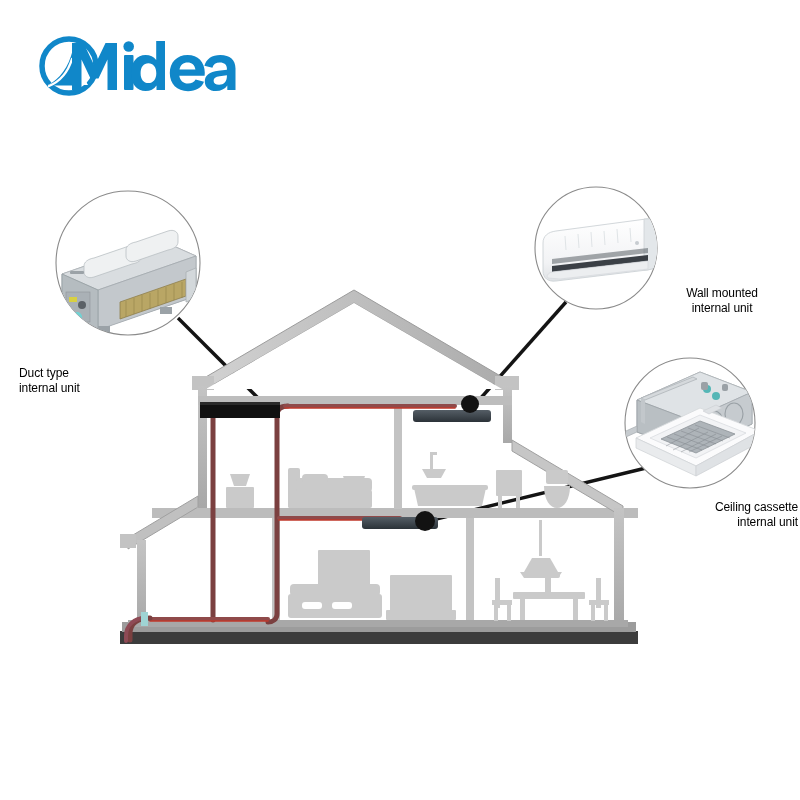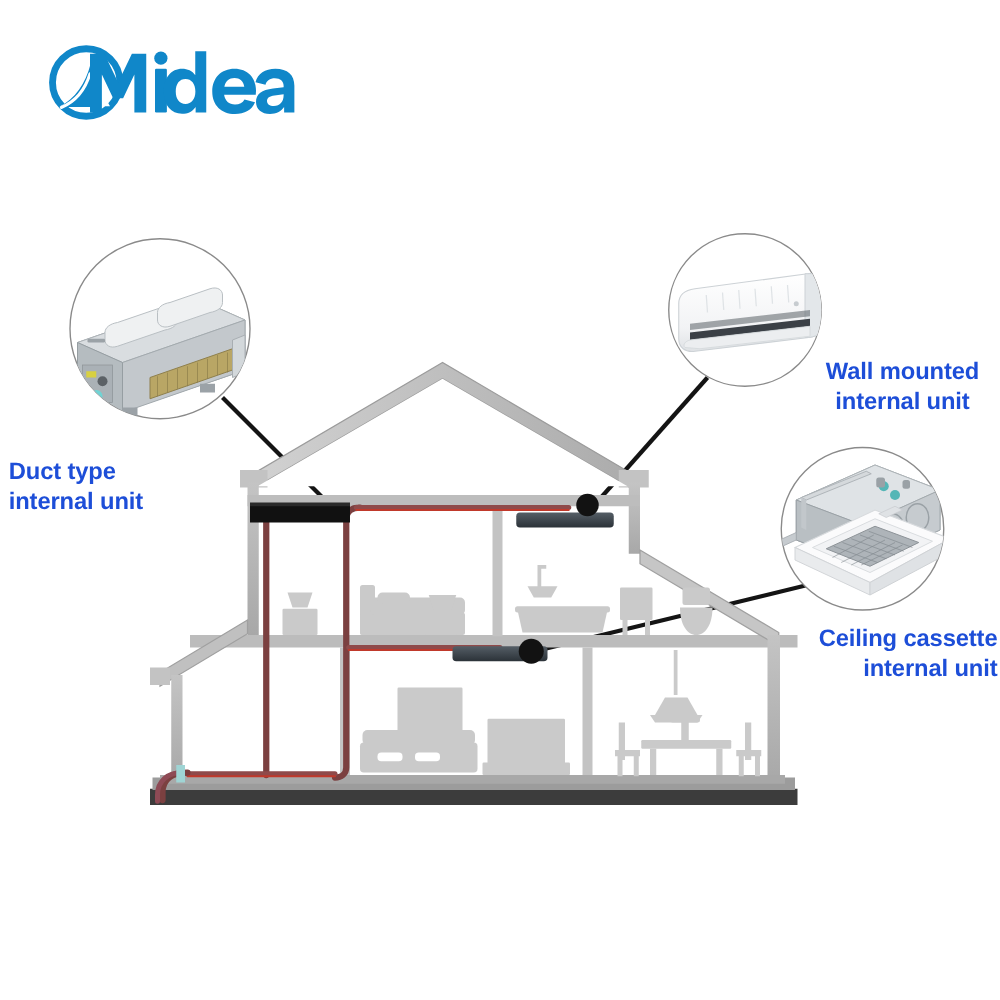--- a/index.html
+++ b/index.html
@@ -26,29 +26,29 @@
     left: 36px;
     top: 33px;
     width: 200px;
     height: 66px;
   }
   .logo-wrap svg { display:block; }
 
   .callout-label {
     position: absolute;
     font-family: "Liberation Sans", sans-serif;
-    font-weight: bold;
-    font-size: 19px;
+    font-weight: normal;
+    font-size: 12px;
     line-height: 1.28;
-    color: #1d4ed8;
+    color: #000000;
     letter-spacing: -0.1px;
     white-space: pre-line;
   }
   #label-duct {
-    left: 7px;
+    left: 19px;
     top: 366px;
     text-align: left;
   }
   #label-wall {
     left: 652px;
     top: 286px;
     text-align: center;
     width: 140px;
   }
   #label-cassette {

